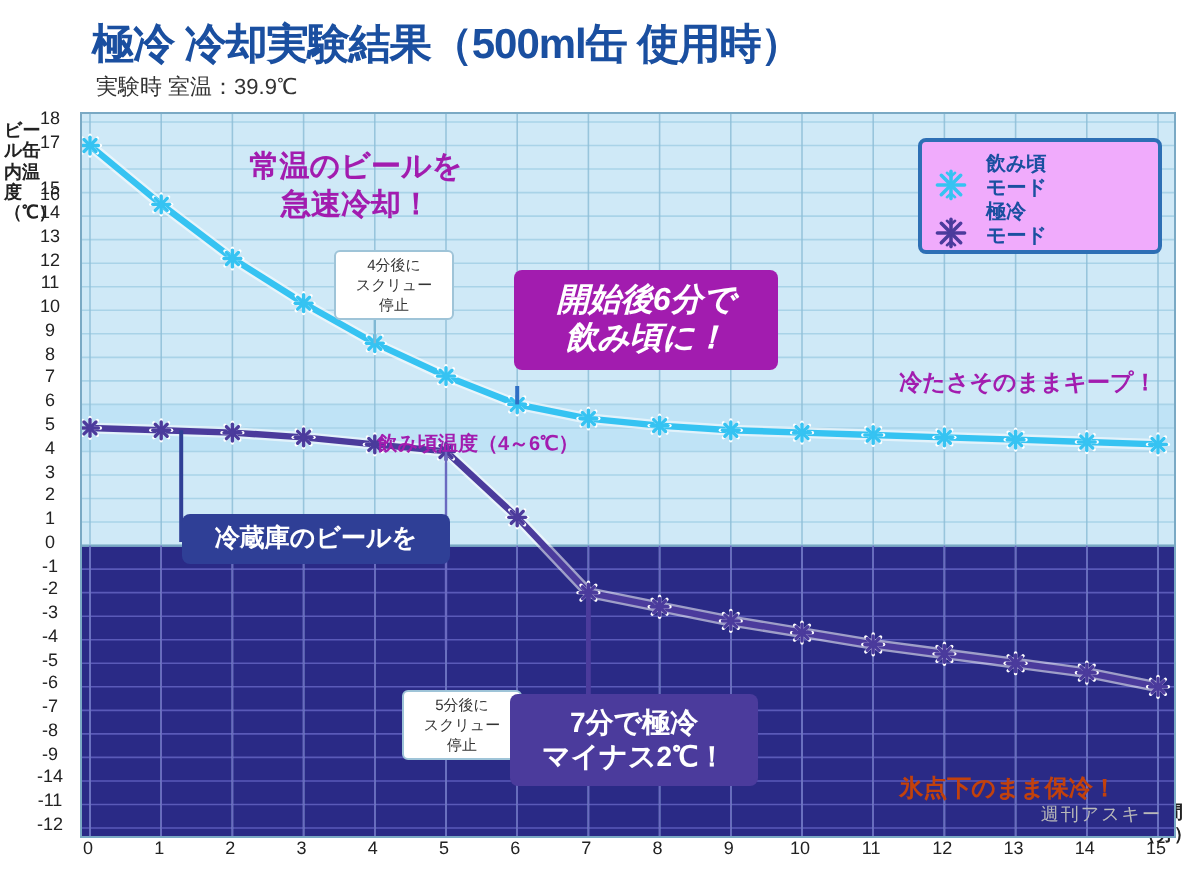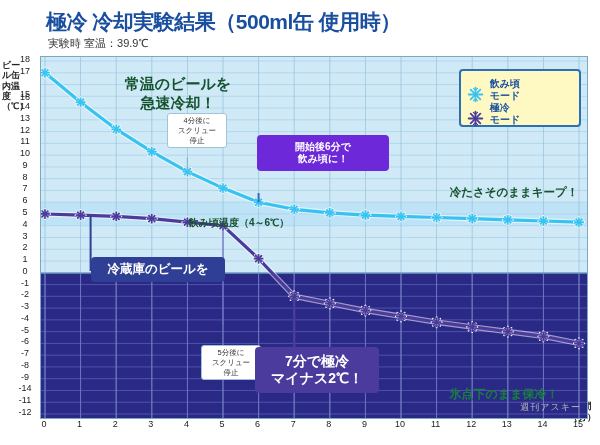--- a/index.html
+++ b/index.html
@@ -16,29 +16,29 @@
   .xlabel{position:absolute;right:4px;bottom:22px;font-size:9px;color:#222;font-weight:bold;line-height:1.2;text-align:center;}
 
   
   #plot{position:absolute;left:40px;top:56px;width:548px;height:363px;background:#cfe9f7;border:1px solid #7aa9c4;box-sizing:border-box;}
   #plotSvg{position:absolute;left:0;top:0;}
   .ytick{position:absolute;font-size:9px;color:#222;text-align:center;width:22px;}
   .xtick{position:absolute;font-size:9px;color:#222;text-align:center;width:18px;}
 
   
   .callout{position:absolute;font-weight:bold;text-align:center;line-height:1.25;}
-  .c-blue{color:#14532d;}
-  .c-white{color:#15803d;}
+  .c-blue{color:#a21caf;}
+  .c-white{color:#c2410c;}
 
   .bubble{position:absolute;background:#ffffff;border:1px solid #9fc4d8;border-radius:3px;font-size:7.5px;color:#333;text-align:center;line-height:1.3;padding:2px 3px;}
 
   .tagbox{position:absolute;border-radius:4px;color:#fff;font-weight:bold;text-align:center;line-height:1.2;}
 
   
-  #legend{position:absolute;left:458px;top:70px;width:122px;height:58px;background:#fef9c3;border:2px solid #2d6fb5;border-radius:4px;box-sizing:border-box;}
+  #legend{position:absolute;left:458px;top:70px;width:122px;height:58px;background:#f0abfc;border:2px solid #2d6fb5;border-radius:4px;box-sizing:border-box;font-family:Liberation Mono, monospace;}
   .leg-row{position:absolute;left:6px;font-size:10px;font-weight:bold;color:#1a4fa0;line-height:1.15;}
 
   .wm{position:absolute;right:6px;bottom:4px;font-size:9px;color:#b9b9b9;letter-spacing:1px;}
 </style>
 </head>
 <body>
 
 <div id="root">
 
   <div class="title">極冷 冷却実験結果（500ml缶 使用時）</div>
@@ -879,23 +879,23 @@
         </span>
         <span style="display:inline-block;vertical-align:4px;">
           <span>極冷</span><br>
           <span>モード</span>
         </span>
       </div>
     </div>
 
     <div class="callout c-blue" style="left:62px;top:18px;width:150px;font-size:15px;">常温のビールを<br>急速冷却！</div>
 
-    <div class="bubble" style="left:126px;top:56px;width:52px;">4分後に<br>スクリュー<br>停止</div>
-
-    <div class="tagbox" style="left:216px;top:78px;width:128px;padding:6px 2px;background:#6d28d9;font-size:10px;">開始後6分で<br>飲み頃に！</div>
+    <div class="bubble" style="left:126px;top:68px;width:52px;">4分後に<br>スクリュー<br>停止</div>
+
+    <div class="tagbox" style="left:216px;top:78px;width:128px;padding:6px 2px;background:#a21caf;font-size:16px;font-style:italic;">開始後6分で<br>飲み頃に！</div>
 
     <div class="callout c-blue" style="left:398px;top:128px;width:150px;font-size:11.5px;">冷たさそのままキープ！</div>
 
     <div class="callout c-blue" style="left:128px;top:160px;width:140px;font-size:10px;">飲み頃温度（4～6℃）</div>
 
     <div class="tagbox" style="left:50px;top:200px;width:130px;padding:5px 2px;background:#2f3f96;font-size:12.5px;">冷蔵庫のビールを</div>
 
     <div class="bubble" style="left:160px;top:248px;width:52px;margin-top:40px;">5分後に<br>スクリュー<br>停止</div>
 
     <div class="tagbox" style="left:214px;top:290px;width:120px;padding:6px 2px;background:#4b3b9c;font-size:14px;">7分で極冷<br>マイナス2℃！</div>

